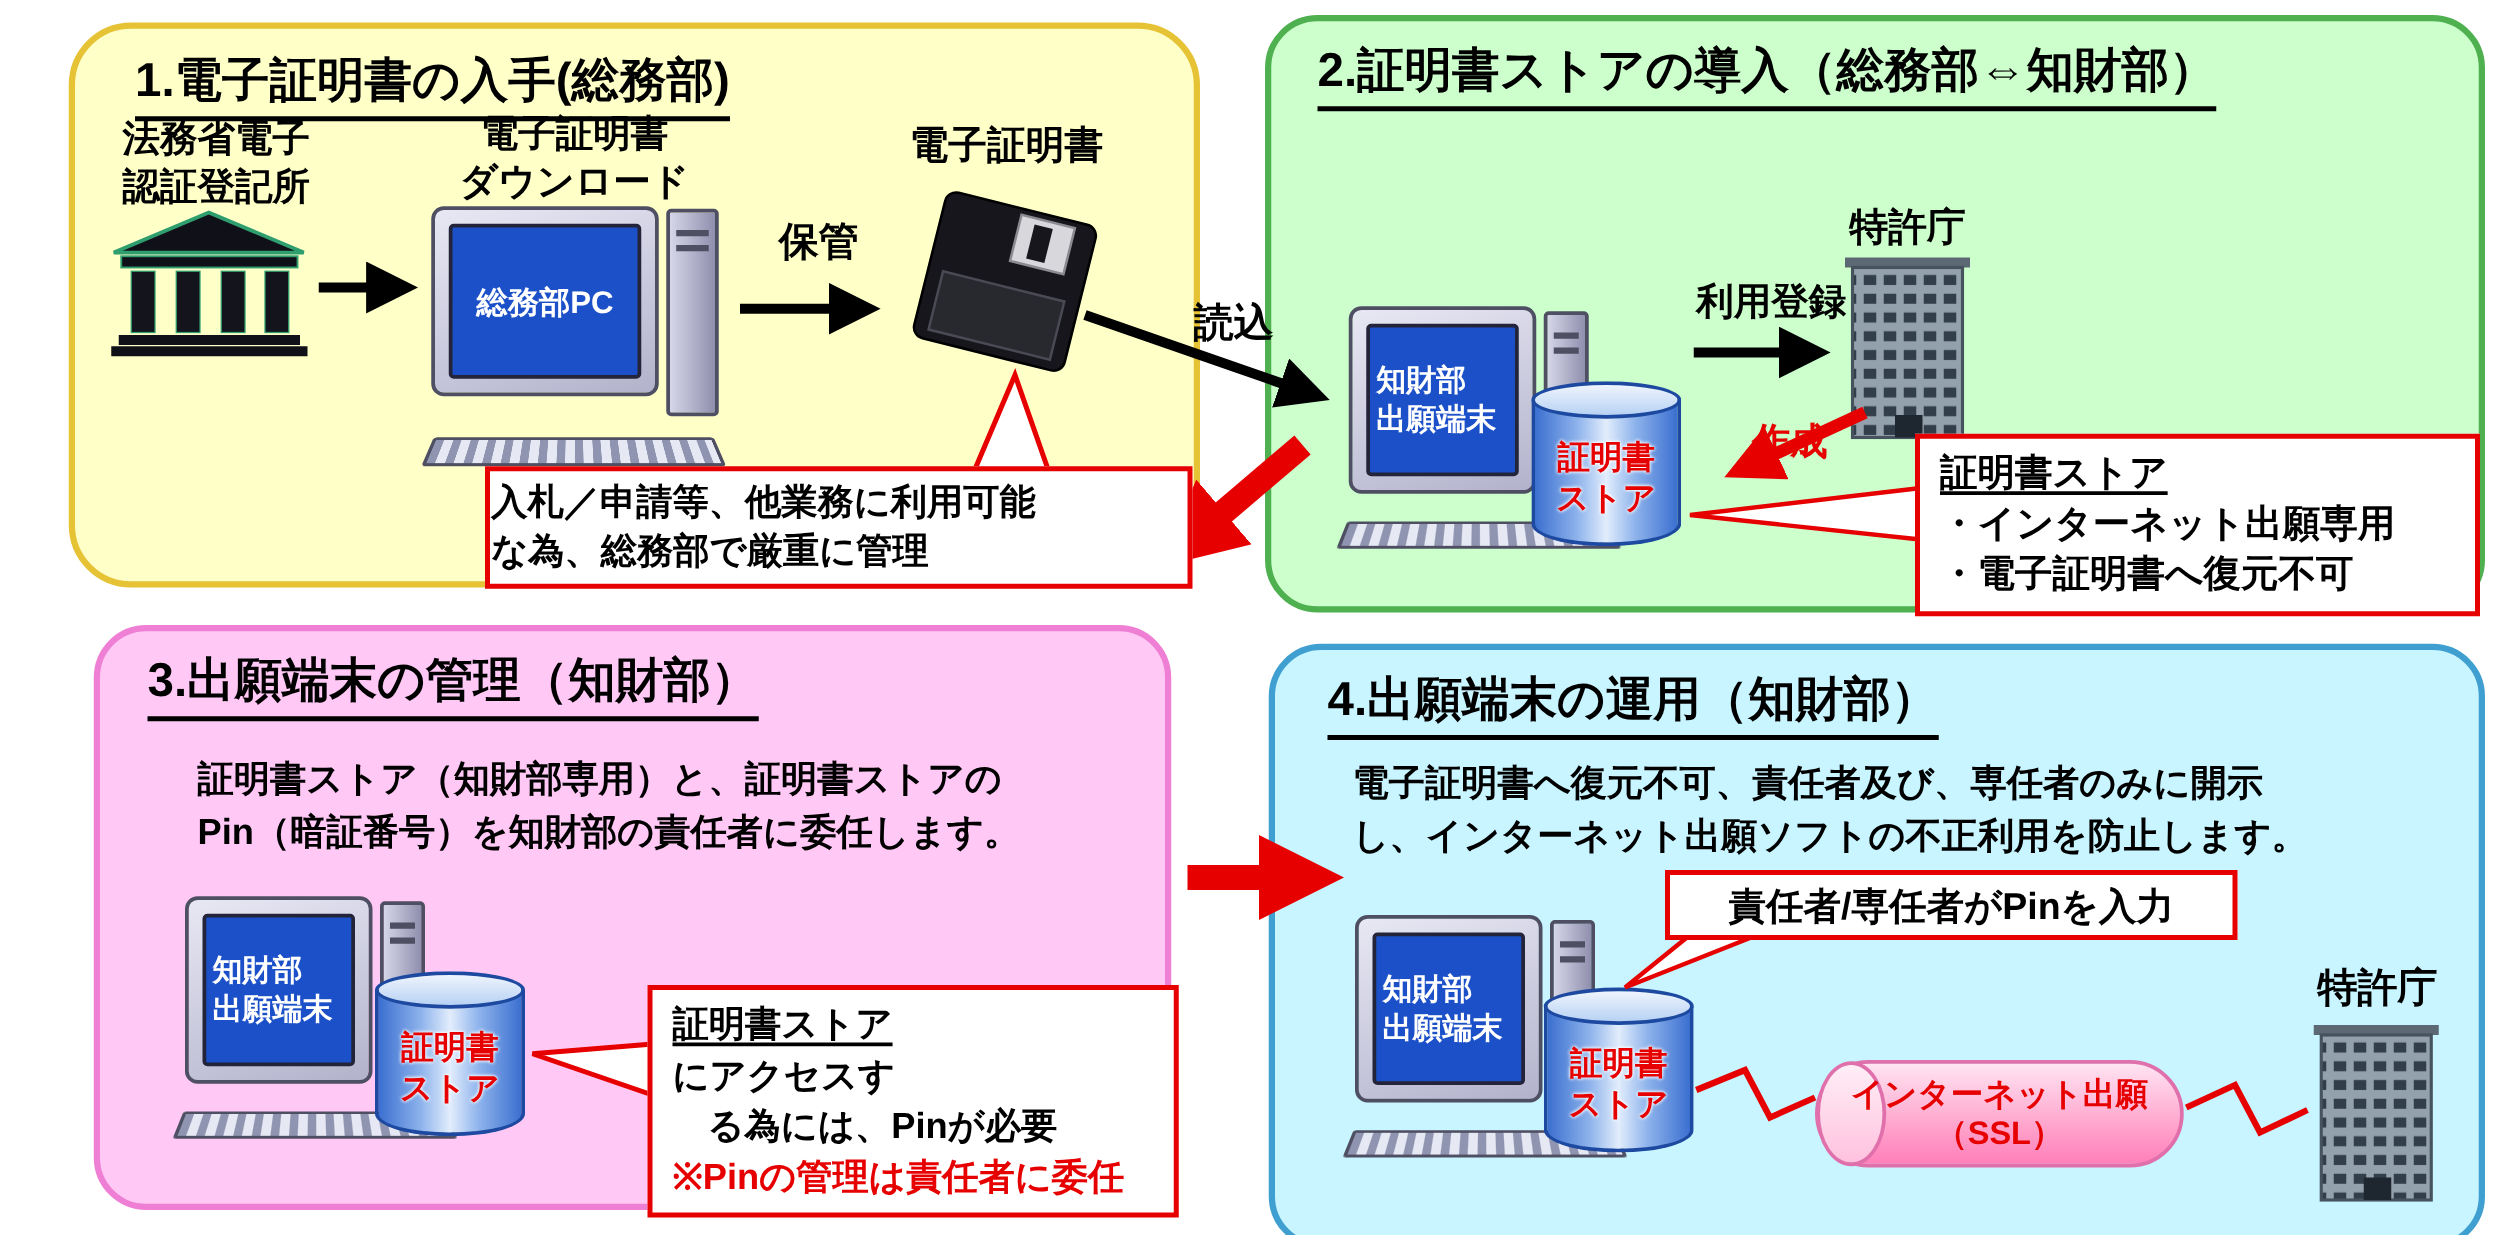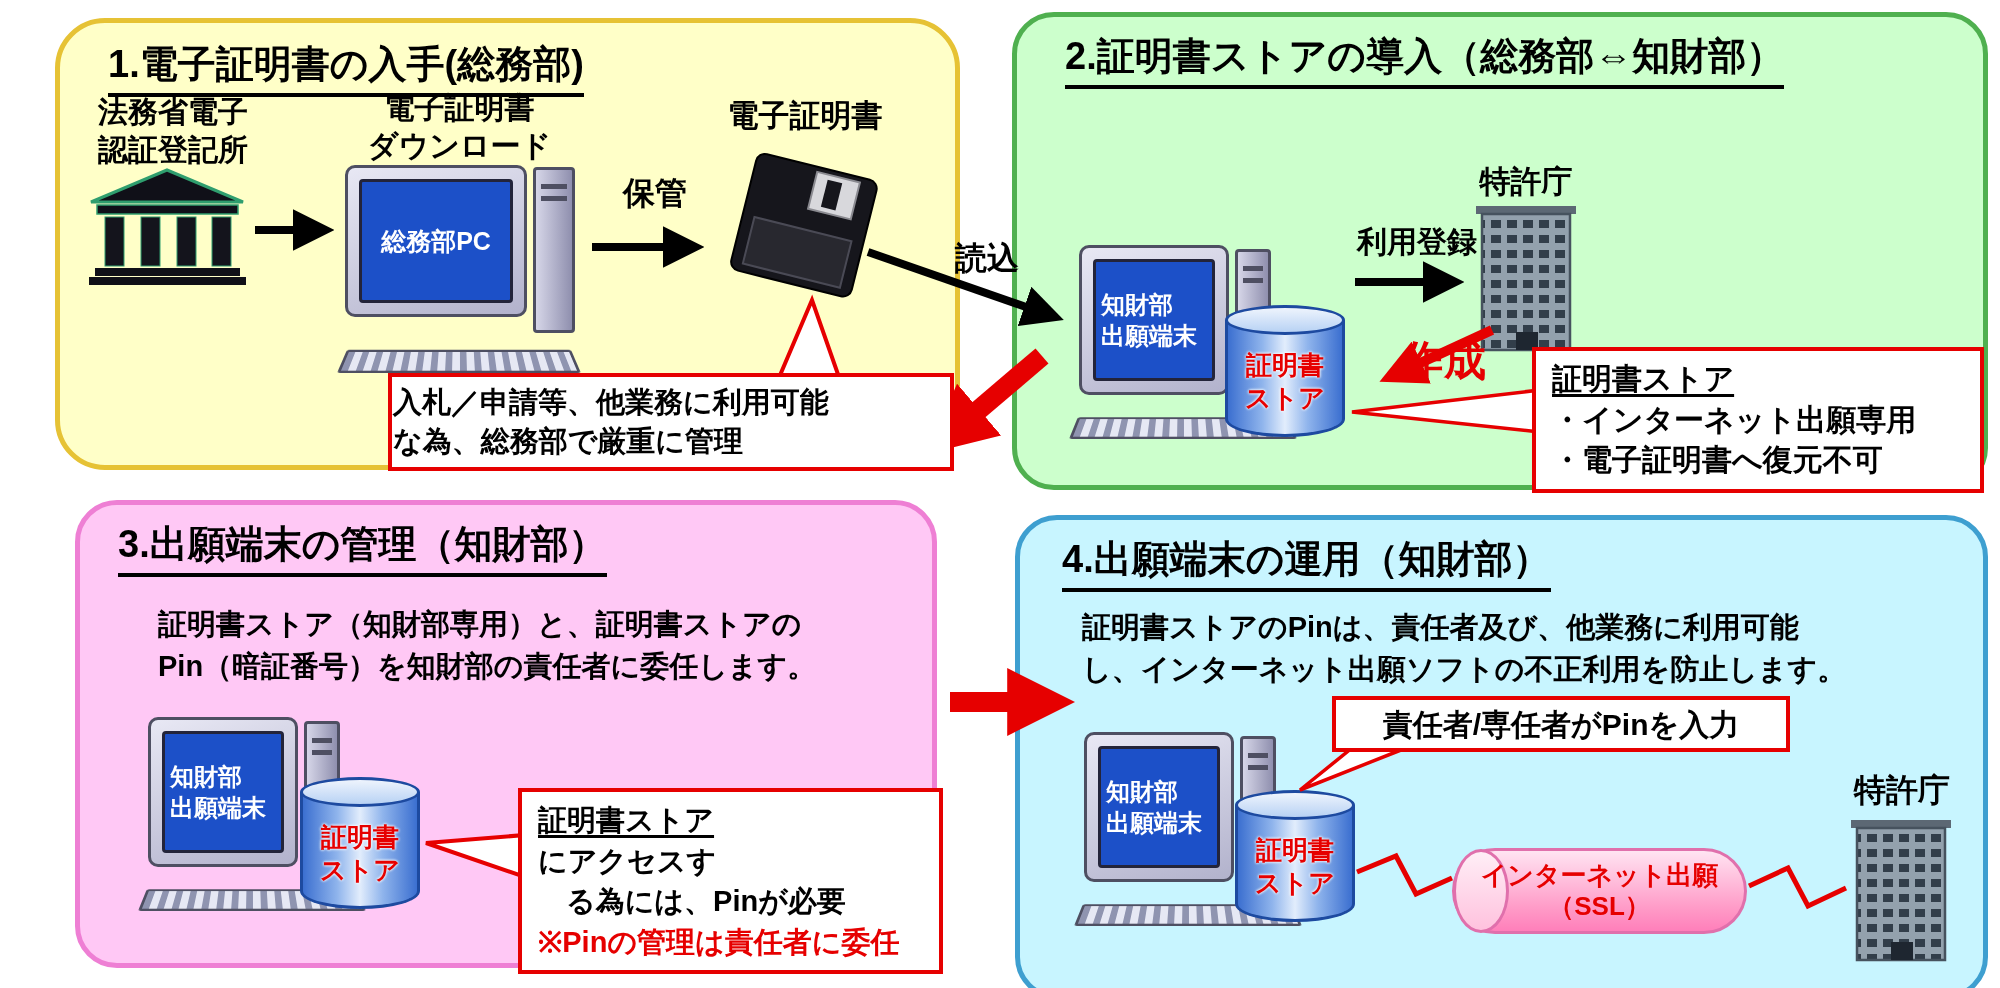--- a/index.html
+++ b/index.html
@@ -128,21 +128,21 @@
       </g>
     </svg>
 
     <div class="box" style="left:328px;top:350px;width:566px;padding:6px 1px;font-size:29px;line-height:1.35;">
       <span>入札／申請等、他業務に利用可能</span>
       <span>な為、総務部で厳重に管理</span>
     </div>
   </div>
 
   <div class="panel" id="panel2">
-    <div class="title" style="left:48px;top:14px;">2.証明書ストアの導入（総務部⇔知財部）</div>
+    <div class="title" style="left:37px;top:14px;">2.証明書ストアの導入（総務部⇔知財部）</div>
 
 
     <div class="computer" style="left:62px;top:228px;width:200px;height:200px;">
       <div class="monitor" style="width:150px;height:150px;">
         <div class="screen" style="font-size:24px;line-height:1.3;">
           <span>知財部</span>
           <span>出願端末</span>
         </div>
       </div>
       <div class="tower" style="left:156px;top:4px;width:36px;height:152px;"></div>
@@ -171,21 +171,21 @@
         <pattern id="winA" width="16" height="15" patternUnits="userSpaceOnUse">
           <rect width="16" height="15" fill="#93a1ad"></rect>
           <rect x="3" y="3" width="10" height="8" fill="#323e4a"></rect>
         </pattern>
       </defs>
       <rect x="4" y="4" width="100" height="8" fill="#5c6874"></rect>
       <rect x="10" y="12" width="88" height="136" fill="url(#winA)" stroke="#46525e" stroke-width="2.5"></rect>
       <rect x="44" y="130" width="22" height="18" fill="#1e2630"></rect>
     </svg>
 
-    <div class="lbl red" style="left:385px;top:318px;font-size:42px;">
+    <div class="lbl red" style="left:385px;top:318px;font-size:30px;">
       <span>作成</span>
     </div>
 
     <div class="box" style="left:515px;top:330px;width:452px;padding:8px 16px;font-size:30px;line-height:1.35;">
       <span class="ul">証明書ストア</span>
       <span>・インターネット出願専用</span>
       <span>・電子証明書へ復元不可</span>
     </div>
   </div>
 
@@ -224,21 +224,21 @@
         </span>
       <span style="padding-left:28px;">る為には、Pinが必要</span>
       <span class="red">※Pinの管理は責任者に委任</span>
     </div>
   </div>
 
   <div class="panel" id="panel4">
     <div class="title" style="left:42px;top:14px;">4.出願端末の運用（知財部）</div>
 
     <div class="desc" style="left:62px;top:86px;width:880px;">
-      <span>証明書ストアのPinは、責任者及び、他業務に利用可能</span>
+      <span>電子証明書へ復元不可、責任者及び、専任者のみに開示</span>
       <span>し、インターネット出願ソフトの不正利用を防止します。</span>
     </div>
 
     <div class="box center" style="left:312px;top:176px;width:458px;height:56px;padding:5px 10px;font-size:30px;">
       <span>責任者/専任者がPinを入力</span>
     </div>
 
     <div class="computer" style="left:64px;top:212px;width:200px;height:200px;">
       <div class="monitor" style="width:150px;height:150px;">
         <div class="screen" style="font-size:24px;line-height:1.3;">

